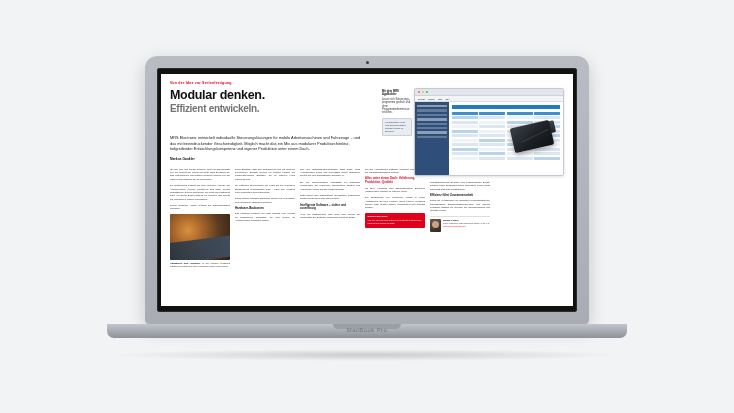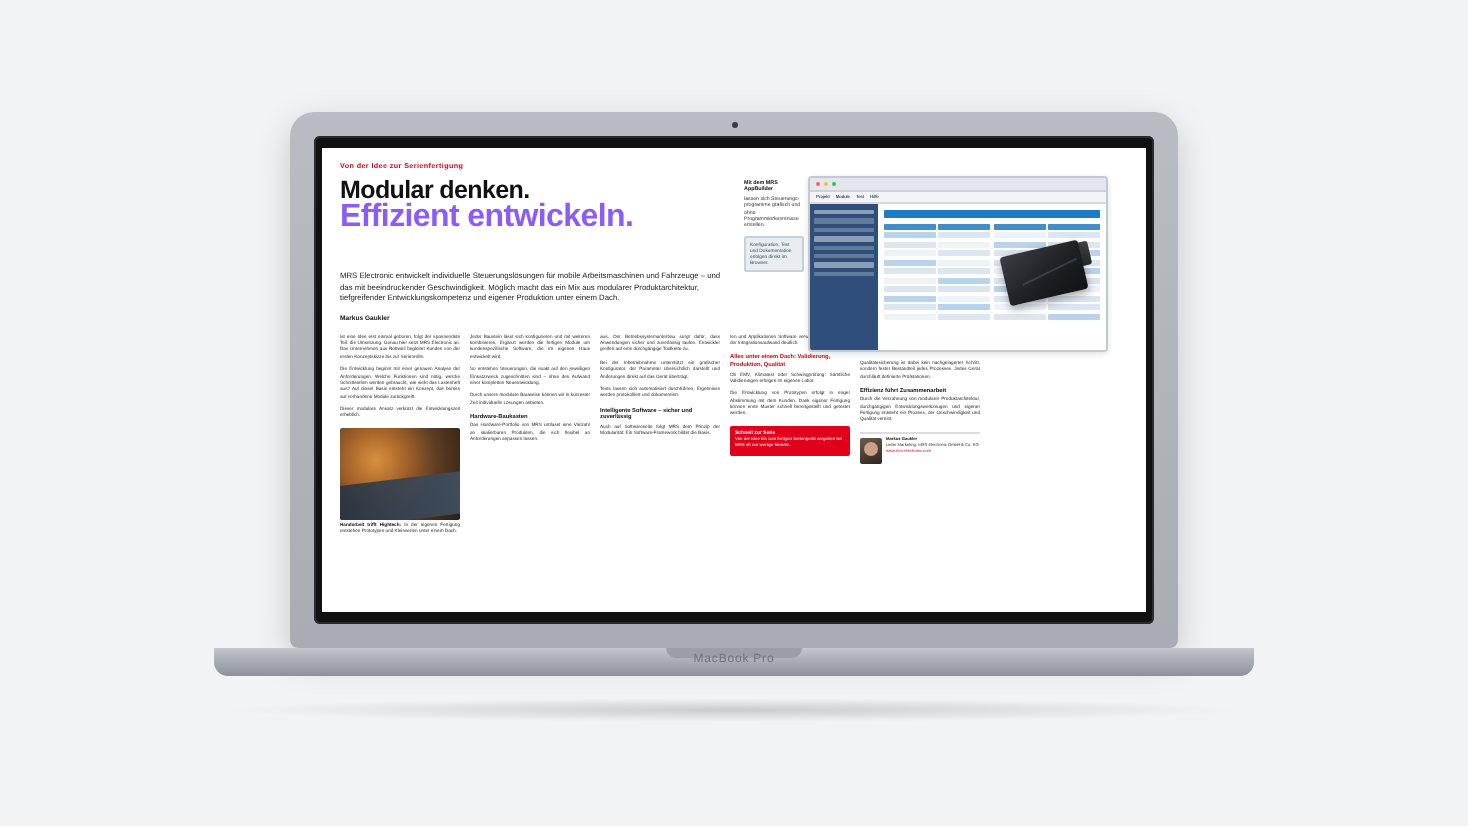--- a/index.html
+++ b/index.html
@@ -45,24 +45,24 @@
     font-size:6px;color:#6f737a;letter-spacing:.4px;
   }
   .shadow{
     position:absolute;left:110px;top:349px;width:514px;height:12px;
     background:radial-gradient(ellipse at center, rgba(0,0,0,.16) 0%, rgba(0,0,0,0) 70%);
   }
 
   
   .page{position:absolute;inset:0;background:#fff;padding:7px 9px 6px 9px;box-sizing:border-box;}
   .kicker{color:#e1001a;font-size:3.6px;letter-spacing:.2px;margin:0 0 3px 0;font-weight:bold;}
-  .head{display:flex;gap:8px;}
+  .head{display:flex;gap:8px;justify-content:space-between;}
   .head-left{width:196px;}
   .title{font-size:12.5px;line-height:14px;color:#111;font-weight:bold;margin:0;letter-spacing:-.3px;}
-  .title2{font-size:16px;line-height:14px;color:#8b5cf6;font-weight:bold;margin:0 0 19px 0;letter-spacing:-.3px;}
+  .title2{font-size:10px;line-height:14px;color:#737373;font-weight:bold;margin:0 0 19px 0;letter-spacing:-.3px;}
   .lede{font-size:3.9px;line-height:5.6px;color:#1a1a1a;margin:0 0 5px 0;}
   .byline{font-size:3.3px;color:#111;font-weight:bold;margin:0 0 2px 0;}
 
   
   .browser-wrap{position:relative;width:180px;}
   .callout{
     position:absolute;left:-2px;top:2px;width:30px;font-size:2.6px;line-height:3.4px;color:#333;
   }
   .callout b{display:block;color:#111;font-size:2.7px;margin-bottom:1px;}
   .callout-box{

